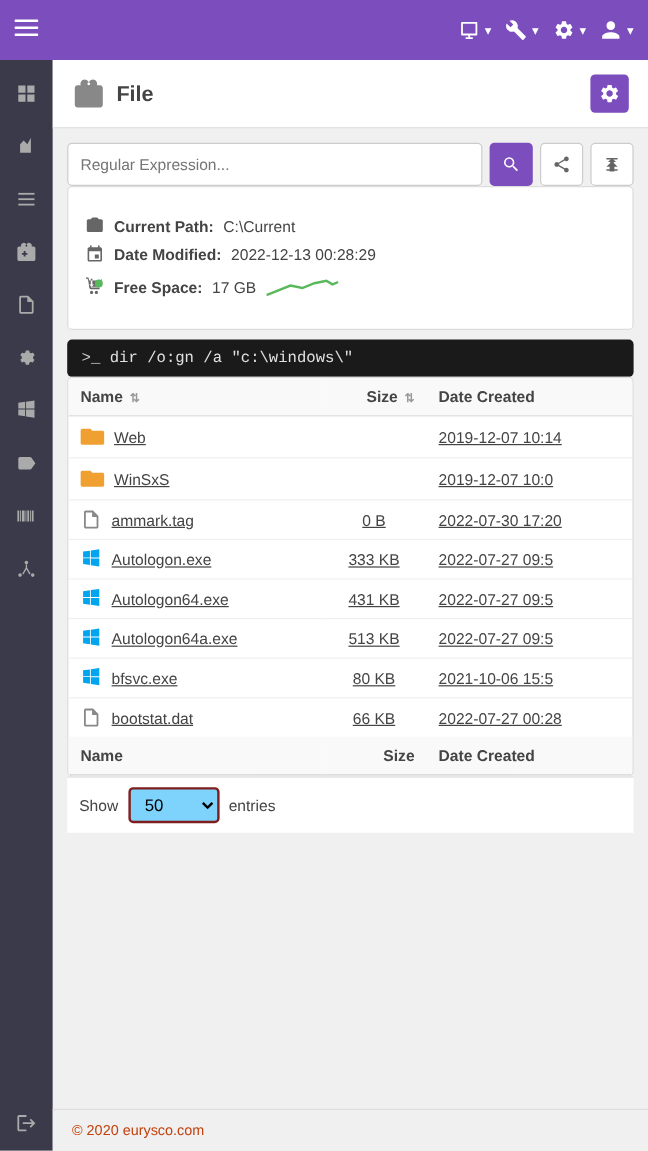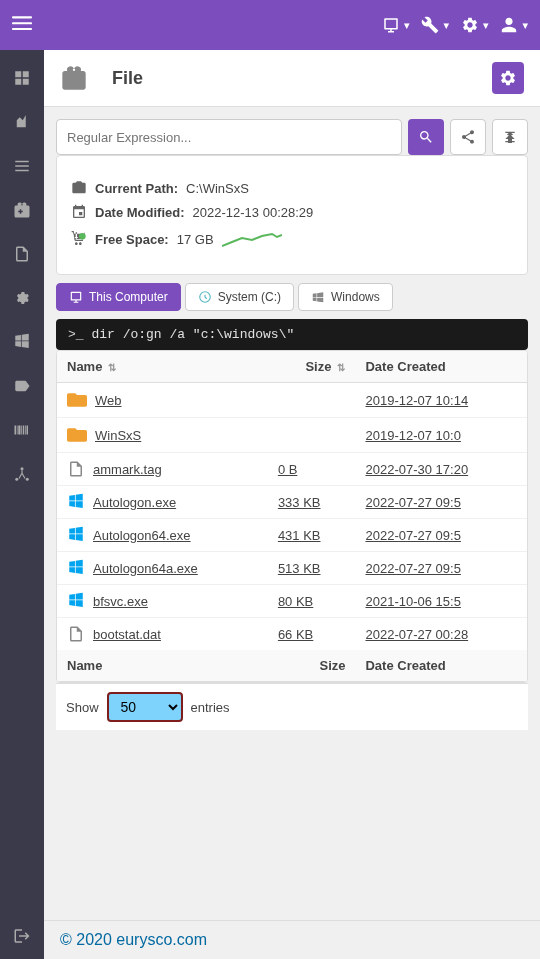--- a/index.html
+++ b/index.html
@@ -63,21 +63,21 @@
       background: white;
       padding: 12px 16px;
       display: flex;
       align-items: center;
       justify-content: space-between;
       border-bottom: 1px solid #ddd;
     }
     .header-title {
       display: flex;
       align-items: center;
-      gap: 24px;
+      gap: 9px;
       font-size: 18px;
       font-weight: bold;
       color: #444;
     }
     .header-title svg { fill: #888; }
     .header-settings {
       width: 32px;
       height: 32px;
       background: #7c4dbd;
       border-radius: 4px;
@@ -216,21 +216,21 @@
     .file-table th .sort-icon { color: #999; font-size: 10px; margin-left: 2px; }
     .file-table td {
       padding: 7px 10px;
       border-bottom: 1px solid #f0f0f0;
       color: #444;
       font-size: 13px;
       text-decoration: underline;
     }
     .file-table tr:last-child td { border-bottom: none; }
     .file-icon { display: flex; align-items: center; gap: 8px; }
-    .size-col { text-align: left; color: #666; }
+    .size-col { text-align: center; color: #666; }
     .date-col { color: #666; white-space: nowrap; }
 
     
     .table-footer {
       background: white;
       border-top: 1px solid #ddd;
       padding: 8px 10px;
       display: flex;
       align-items: center;
       gap: 8px;
@@ -244,22 +244,22 @@
       font-size: 14px;
       background: #7dd3fc;
       cursor: pointer;
       appearance: auto;
     }
 
     
     .page-footer {
       background: #f0f0f0;
       padding: 10px 16px;
-      font-size: 16px;
-      color: #0369a1;
+      font-size: 12px;
+      color: #c2410c;
       border-top: 1px solid #ddd;
     }
   </style>
 </head>
 <body>
 
 <div class="topbar">
   <span class="topbar-menu-icon">
     <svg width="20" height="20" viewBox="0 0 24 24" fill="white">
         <rect y="4" width="24" height="2.5" rx="1"></rect>
@@ -402,21 +402,21 @@
             </svg>
         </button>
       </div>
 
       <div class="info-panel">
         <div class="info-row">
           <svg width="16" height="16" viewBox="0 0 24 24" fill="#5b8dd9">
               <path d="M20 4h-2.83L15 2H9L6.83 4H4c-1.1 0-2 .9-2 2v12c0 1.1.9 2 2 2h16c1.1 0 2-.9 2-2V6c0-1.1-.9-2-2-2z"></path>
             </svg>
           <span class="info-label">Current Path:</span>
-          <span>C:\WinSxS</span>
+          <span>C:\Current</span>
         </div>
         <div class="info-row">
           <svg width="16" height="16" viewBox="0 0 24 24" fill="#666">
               <path d="M17 12h-5v5h5v-5zM16 1v2H8V1H6v2H5c-1.11 0-1.99.9-1.99 2L3 19c0 1.1.89 2 2 2h14c1.1 0 2-.9 2-2V5c0-1.1-.9-2-2-2h-1V1h-2zm3 18H5V8h14v11z"></path>
             </svg>
           <span class="info-label">Date Modified:</span>
           <span>2022-12-13 00:28:29</span>
         </div>
         <div class="info-row">
           <svg width="16" height="16" viewBox="0 0 24 24" fill="#666">
@@ -426,41 +426,20 @@
             </svg>
           <span class="info-label">Free Space:</span>
           <span>17 GB</span>
 
           <svg width="60" height="22" viewBox="0 0 60 22">
             <polyline points="0,18 10,14 20,10 30,12 40,8 50,6 55,9 60,7" fill="none" stroke="#5ab85c" stroke-width="2"></polyline>
           </svg>
         </div>
       </div>
 
-      <div class="tabs-row">
-        <div class="tab active">
-          <svg width="14" height="14" viewBox="0 0 24 24">
-              <path d="M20 3H4a1 1 0 00-1 1v13a1 1 0 001 1h7v2H8v2h8v-2h-3v-2h7a1 1 0 001-1V4a1 1 0 00-1-1zm-1 13H5V5h14v11z" fill="white"></path>
-            </svg>
-          <span>This Computer</span>
-        </div>
-        <div class="tab">
-          <svg width="14" height="14" viewBox="0 0 24 24">
-              <circle cx="12" cy="12" r="9" fill="none" stroke="#5ab8c4" stroke-width="2"></circle>
-              <path d="M12 8v4l3 3" stroke="#5ab8c4" stroke-width="2" fill="none"></path>
-            </svg>
-          <span>System (C:)</span>
-        </div>
-        <div class="tab">
-          <svg width="14" height="14" viewBox="0 0 24 24">
-              <path d="M3 6.5l6.5-.9V12H3zm7.5-1L21 4v8h-10.5zM3 13h6.5v6.4L3 18.5zm7.5.1H21V21l-10.5-1.4z" fill="#888"></path>
-            </svg>
-          <span>Windows</span>
-        </div>
-      </div>
 
       <div class="terminal">
         <span class="terminal-prompt">&gt;_</span>
         <span> dir /o:gn /a "c:\windows\"</span>
       </div>
 
       <div class="file-table-wrapper">
         <table class="file-table">
           <thead>
             <tr>

